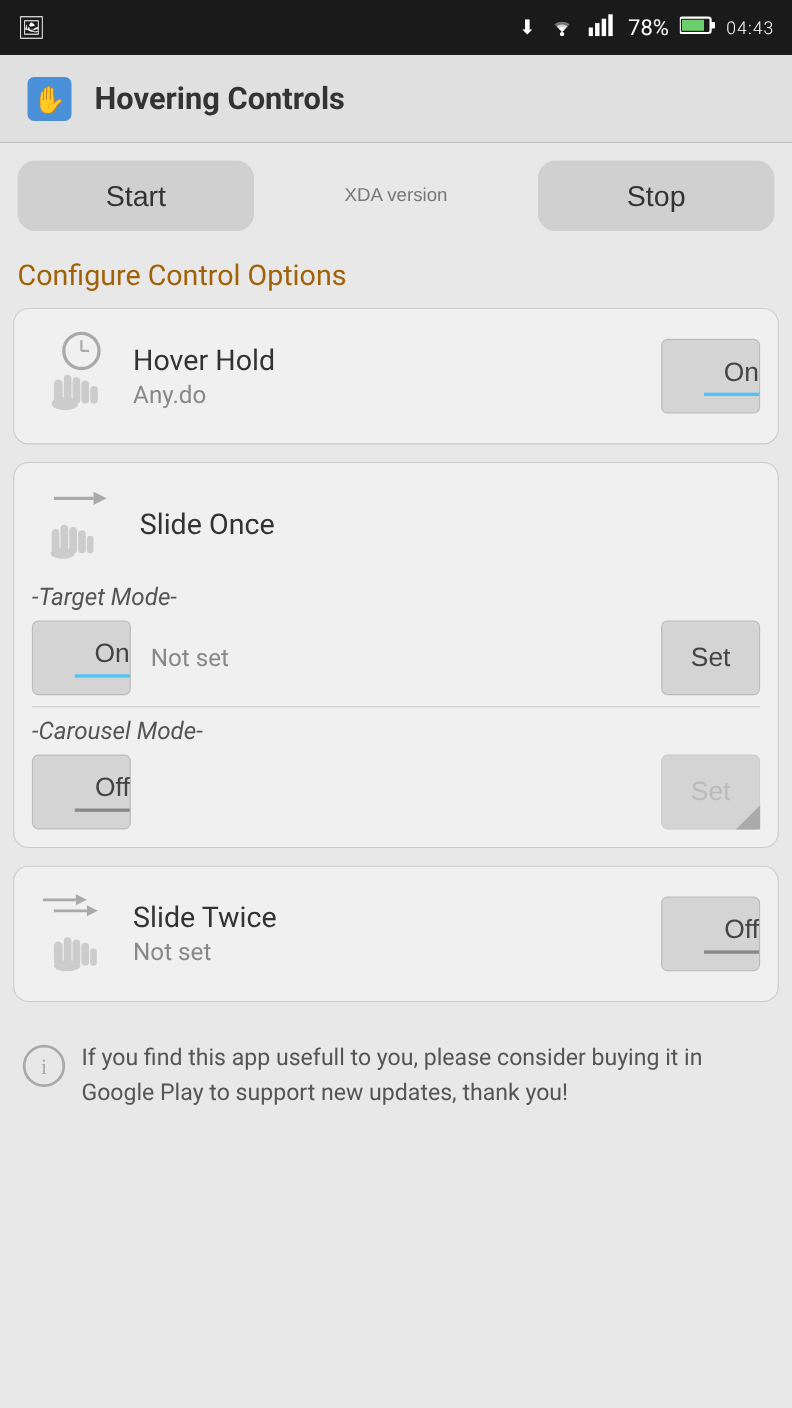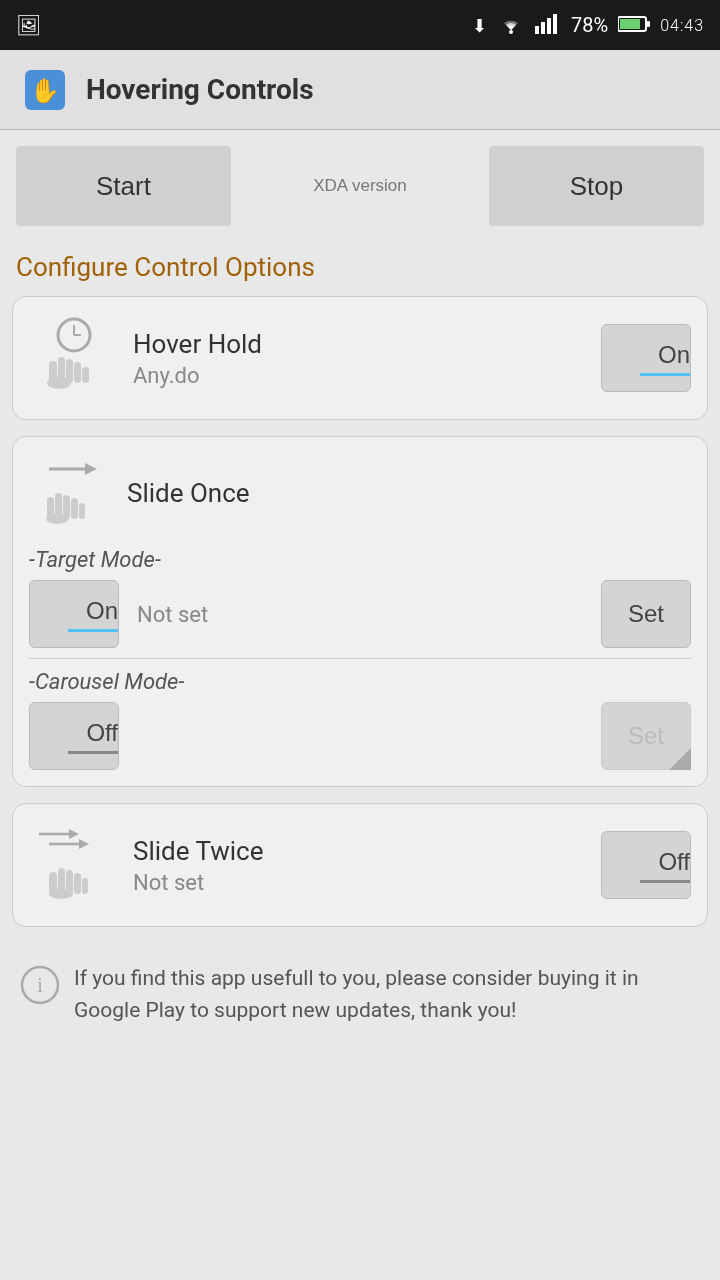--- a/index.html
+++ b/index.html
@@ -49,27 +49,27 @@
     
     .top-buttons {
       background: #e8e8e8;
       display: flex;
       align-items: center;
       padding: 16px 16px;
       gap: 0;
     }
     .top-btn {
       flex: 1;
-      height: 80px;
+      height: 64px;
       background: #d0d0d0;
       border: none;
       font-size: 26px;
       color: #333;
       cursor: pointer;
-      border-radius: 4px;
+      border-radius: 16px;
     }
     .top-btn-middle {
       flex: 1.2;
       background: none;
       border: none;
       font-size: 17px;
       color: #777;
       text-align: center;
       cursor: pointer;
     }
@@ -88,21 +88,21 @@
       border: 1px solid #ccc;
       border-radius: 14px;
       margin: 0 12px 16px 12px;
       padding: 16px;
     }
 
     
     .card-row {
       display: flex;
       align-items: center;
-      gap: 14px;
+      gap: 2px;
     }
     .card-icon {
       width: 90px;
       height: 90px;
       flex-shrink: 0;
     }
     .card-info {
       flex: 1;
     }
     .card-title {

